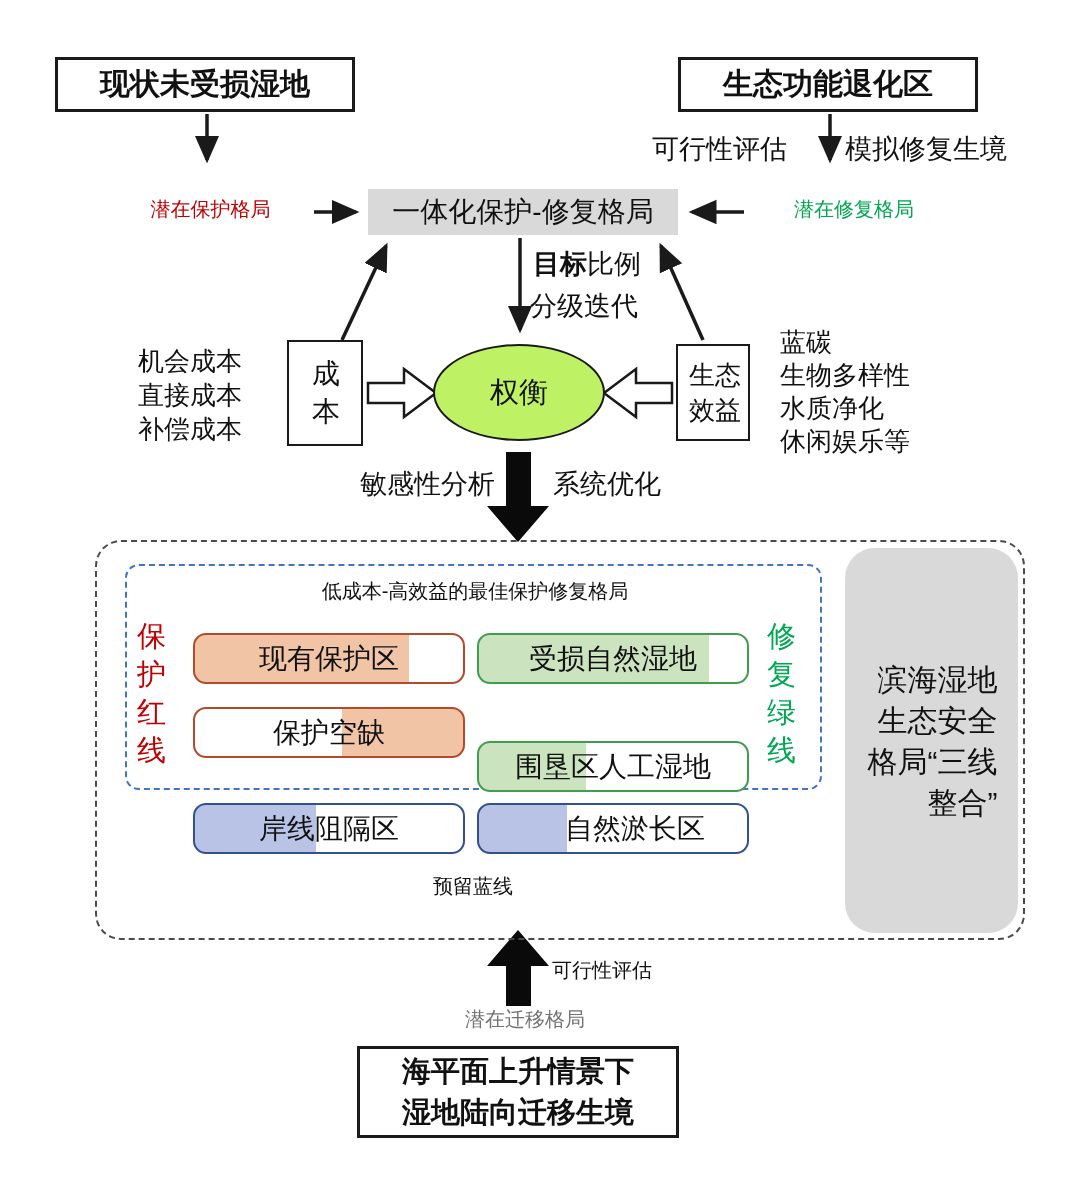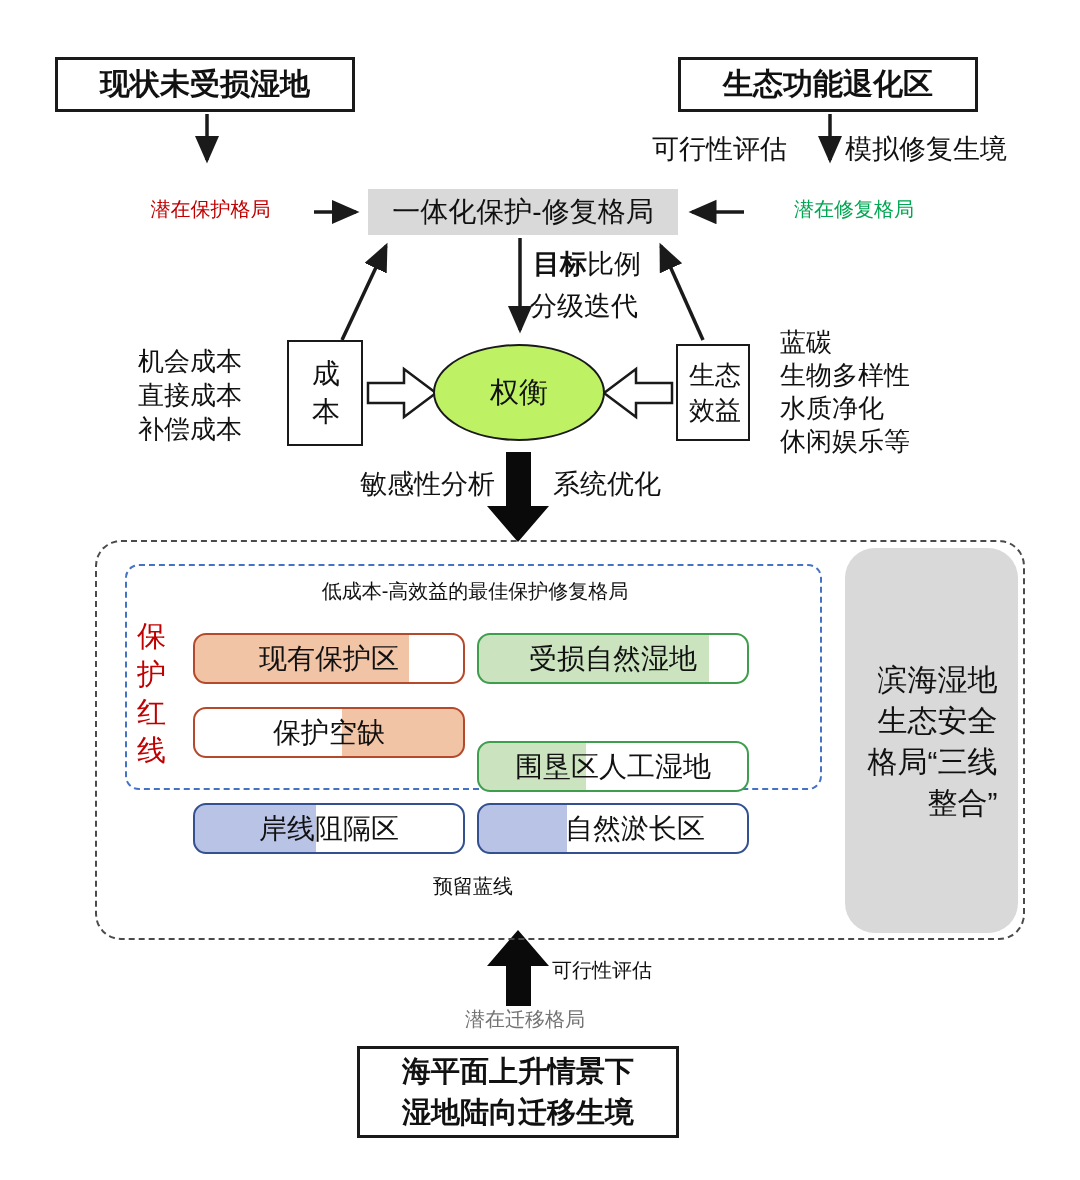--- a/index.html
+++ b/index.html
@@ -186,20 +186,21 @@
   <div class="abs dashed-outer" style="left:95px;top:540px;width:930px;height:400px;"></div>
 
   <div class="abs side-panel flexc" style="left:845px;top:548px;width:173px;height:385px;">
     <div class="vwrap">滨海湿地生态安全格局“三线整合”</div>
   </div>
 
   <div class="abs dashed-inner" style="left:125px;top:564px;width:697px;height:226px;"></div>
   <div class="abs lbl28" style="left:160px;top:578px;width:630px;text-align:center;">低成本-高效益的最佳保护修复格局</div>
 
   <div class="abs vtext red-text" style="left:132px;top:617px;width:34px;font-size:29px;line-height:38px;">保护红线</div>
+  <div class="abs vtext green-text" style="left:762px;top:617px;width:34px;font-size:29px;line-height:38px;">修复绿线</div>
 
   <div class="abs panel-box pb-red fill-salmon-most flexc" style="left:193px;top:633px;">
     <span>现有保护区</span>
   </div>
   <div class="abs panel-box pb-green fill-green-most flexc" style="left:477px;top:633px;">
     <span>受损自然湿地</span>
   </div>
 
   <div class="abs panel-box pb-red fill-salmon-right flexc" style="left:193px;top:707px;">
     <span>保护空缺</span>

